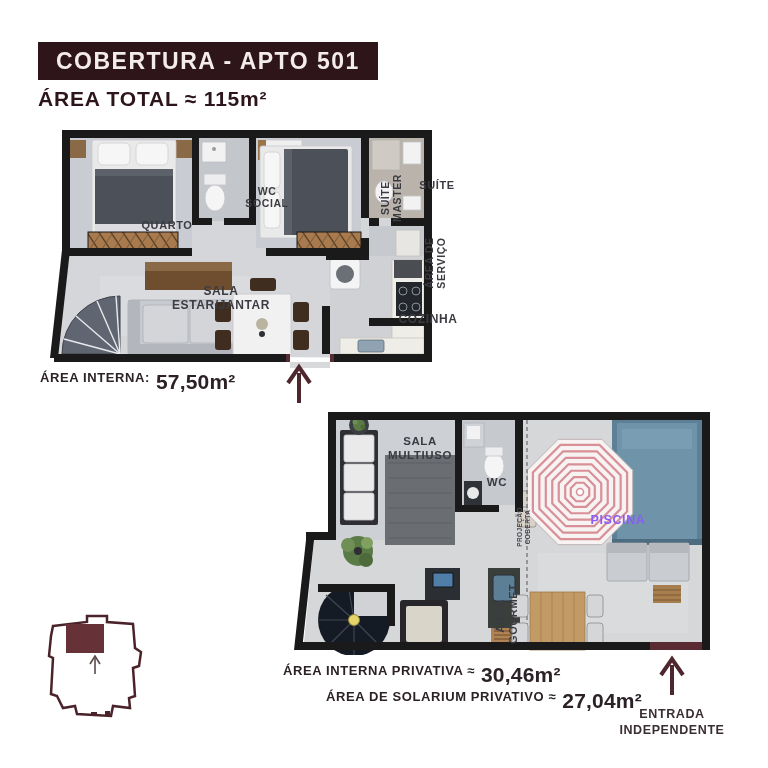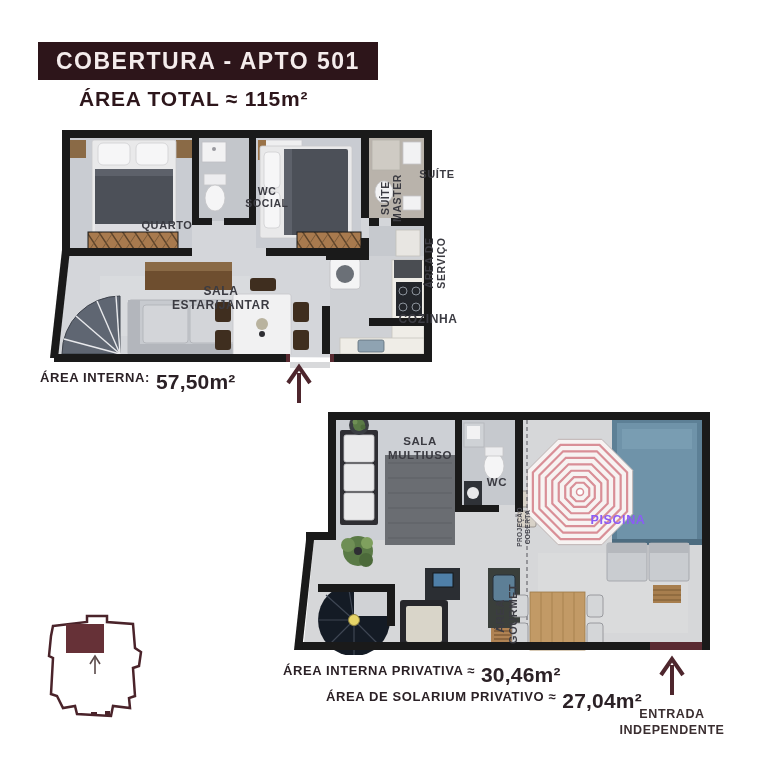--- a/index.html
+++ b/index.html
@@ -8,21 +8,21 @@
     font-family:"Liberation Sans",sans-serif;
   }
   .title-bar{
     position:absolute;left:38px;top:42px;height:38px;background:#2d151a;
     display:flex;align-items:center;padding:0 18px;
   }
   .title-bar span{
     color:#f4ecec;font-size:23px;font-weight:700;letter-spacing:1.5px;white-space:nowrap;
   }
   .subtitle{
-    position:absolute;left:38px;top:87px;color:#2d161b;font-size:21px;font-weight:700;letter-spacing:0.8px;margin-left:41px;
+    position:absolute;left:38px;top:87px;color:#2d161b;font-size:21px;font-weight:700;letter-spacing:0.8px;
   }
   .plan{position:absolute;}
   .plan-upper{left:40px;top:126px;width:400px;height:245px;}
   .plan-lower{left:288px;top:403px;width:425px;height:252px;}
   .label{
     position:absolute;transform:translate(-50%,-50%);
     font-weight:700;color:#3b3b42;font-size:11px;letter-spacing:0.6px;
     text-align:center;line-height:1.18;z-index:5;
   }
   .label.rot{transform:translate(-50%,-50%) rotate(-90deg);}
@@ -183,21 +183,21 @@
 
       <rect x="246" y="228" width="4" height="8" fill="#5a2b32"></rect>
       <rect x="290" y="228" width="4" height="8" fill="#5a2b32"></rect>
       <rect x="250" y="236" width="40" height="6" fill="#d8d9db"></rect>
     </svg>
   </div>
 
   <div class="label" style="left:167px;top:225px;">QUARTO</div>
   <div class="label" style="left:267px;top:197px;width:58px;font-size:10.5px;">WC SOCIAL</div>
   <div class="label rot" style="left:391px;top:198px;width:48px;font-size:10.5px;">SUÍTE MASTER</div>
-  <div class="label" style="left:437px;top:174px;">SUÍTE</div>
+  <div class="label" style="left:437px;top:185px;">SUÍTE</div>
   <div class="label rot" style="left:435px;top:263px;width:54px;font-size:10.5px;">ÁREA DE SERVIÇO</div>
   <div class="label" style="left:221px;top:298px;width:104px;font-size:12px;">SALA ESTAR/JANTAR</div>
   <div class="label" style="left:403px;top:319px;font-size:12px;margin-left:25px;">COZINHA</div>
 
   <div class="stat-line" style="left:40px;top:370px;">
     <span class="lbl">ÁREA INTERNA:</span>
     <span class="val">57,50m²</span>
   </div>
   <div class="arrow-box" style="left:284px;top:361px;">
     <svg width="30" height="42" viewBox="0 0 30 42">

